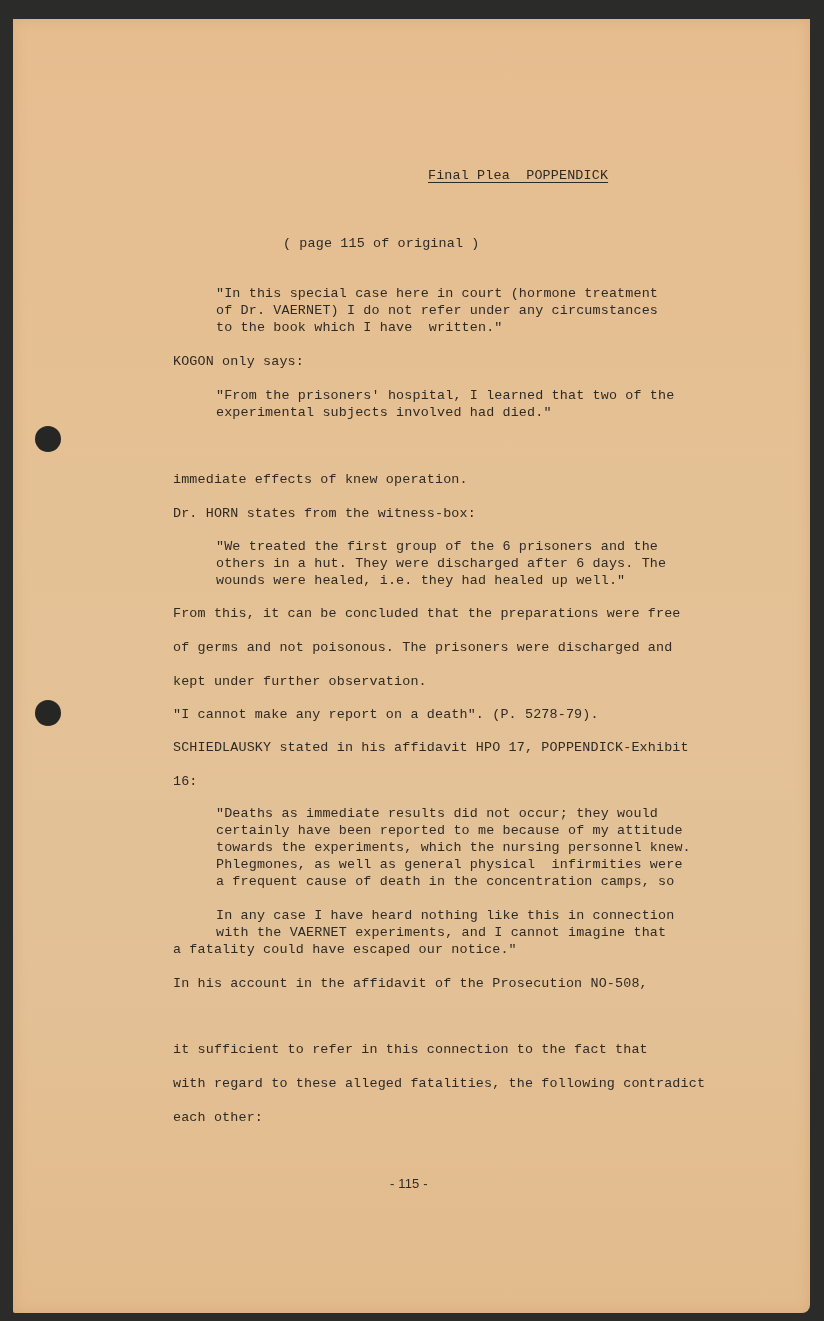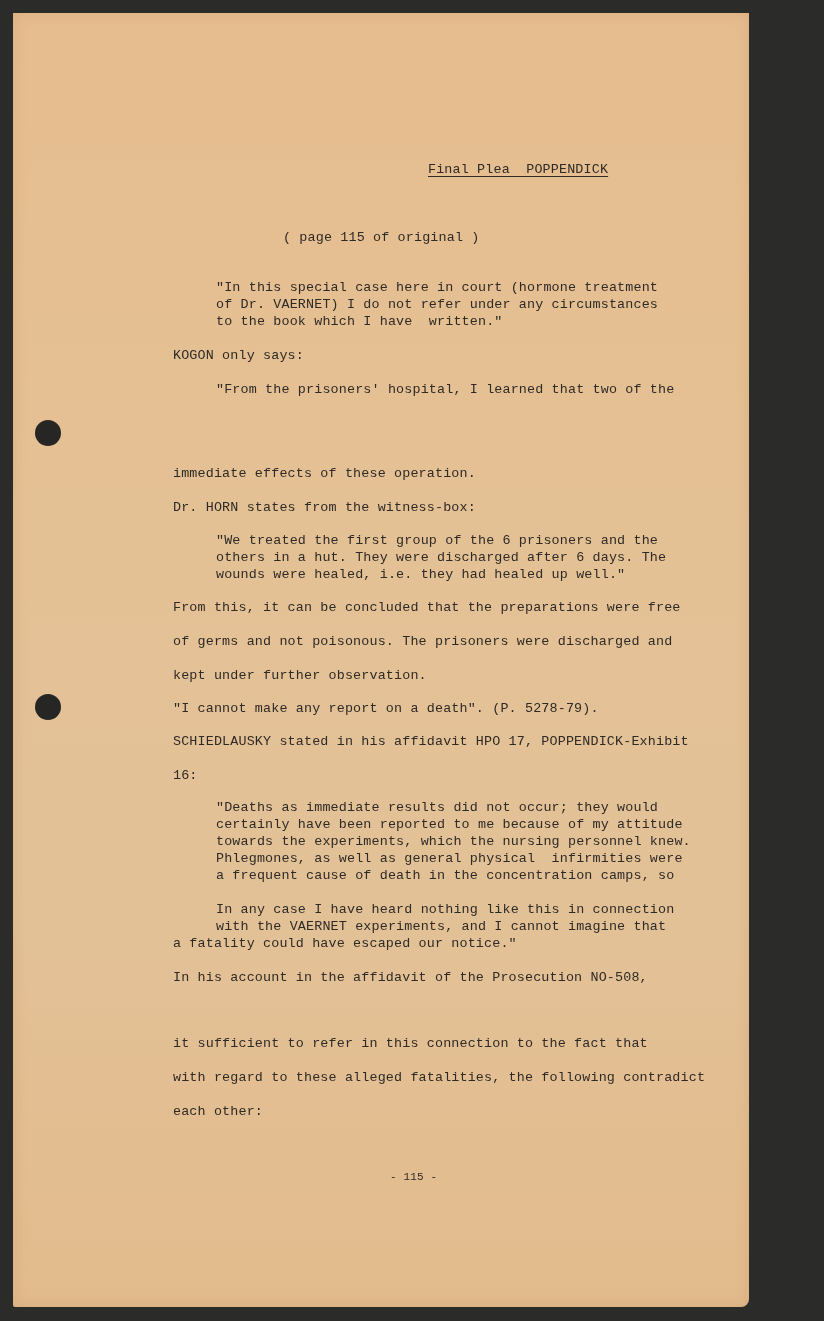--- a/index.html
+++ b/index.html
@@ -5,22 +5,22 @@
   html, body { margin: 0; padding: 0; }
   body {
     width: 824px; height: 1321px;
     background: #2b2b2a;
     position: relative;
     overflow: hidden;
     font-family: "Liberation Mono", "DejaVu Sans Mono", monospace;
   }
   .page {
     position: absolute;
-    left: 13px; top: 13px;
-    width: 736px; height: 1294px;
+    left: 13px; top: 19px;
+    width: 797px; height: 1294px;
     background: linear-gradient(180deg, #e6bd8f 0%, #e4c195 40%, #e3c197 70%, #e2bb8c 100%);
     border-radius: 0 0 8px 2px;
     box-shadow: inset 0 0 14px rgba(160,100,50,0.18);
   }
   .hole {
     position: absolute;
     width: 26px; height: 26px;
     border-radius: 50%;
     background: #262624;
   }
@@ -29,41 +29,42 @@
     white-space: pre;
     font-size: 13.4px;
     color: #2e2a26;
     letter-spacing: 0.15px;
     line-height: 17px;
   }
   .hdr {
     text-decoration: underline;
     text-underline-offset: 3px;
   }
-  .footer { font-family: Liberation Mono, monospace; font-size: 11px; }
+  .footer { font-family: Liberation Sans, sans-serif; font-size: 13px; }
 </style>
 </head>
 <body>
 
 <div class="page">
   <div class="hole" style="left:22px; top:407px;"></div>
   <div class="hole" style="left:22px; top:681px;"></div>
 
   <div class="tline hdr" style="left:415px; top:148px;">Final Plea  POPPENDICK</div>
   <div class="tline" style="left:270px; top:216px;">( page 115 of original )</div>
 
   <div class="tline" style="left:203px; top:266px;">"In this special case here in court (hormone treatment</div>
   <div class="tline" style="left:203px; top:283px;">of Dr. VAERNET) I do not refer under any circumstances</div>
   <div class="tline" style="left:203px; top:300px;">to the book which I have  written."</div>
 
   <div class="tline" style="left:160px; top:334px;">KOGON only says:</div>
 
   <div class="tline" style="left:203px; top:368px;">"From the prisoners' hospital, I learned that two of the</div>
+  <div class="tline" style="left:203px; top:385px;">experimental subjects involved had died."</div>
 
-  <div class="tline" style="left:160px; top:452px;">immediate effects of these operation.</div>
+  <div class="tline" style="left:160px; top:452px;">immediate effects of knew operation.</div>
   <div class="tline" style="left:160px; top:486px;">Dr. HORN states from the witness-box:</div>
 
   <div class="tline" style="left:203px; top:519px;">"We treated the first group of the 6 prisoners and the</div>
   <div class="tline" style="left:203px; top:536px;">others in a hut. They were discharged after 6 days. The</div>
   <div class="tline" style="left:203px; top:553px;">wounds were healed, i.e. they had healed up well."</div>
 
   <div class="tline" style="left:160px; top:586px;">From this, it can be concluded that the preparations were free</div>
   <div class="tline" style="left:160px; top:620px;">of germs and not poisonous. The prisoners were discharged and</div>
   <div class="tline" style="left:160px; top:654px;">kept under further observation.</div>
   <div class="tline" style="left:160px; top:687px;">"I cannot make any report on a death". (P. 5278-79).</div>

